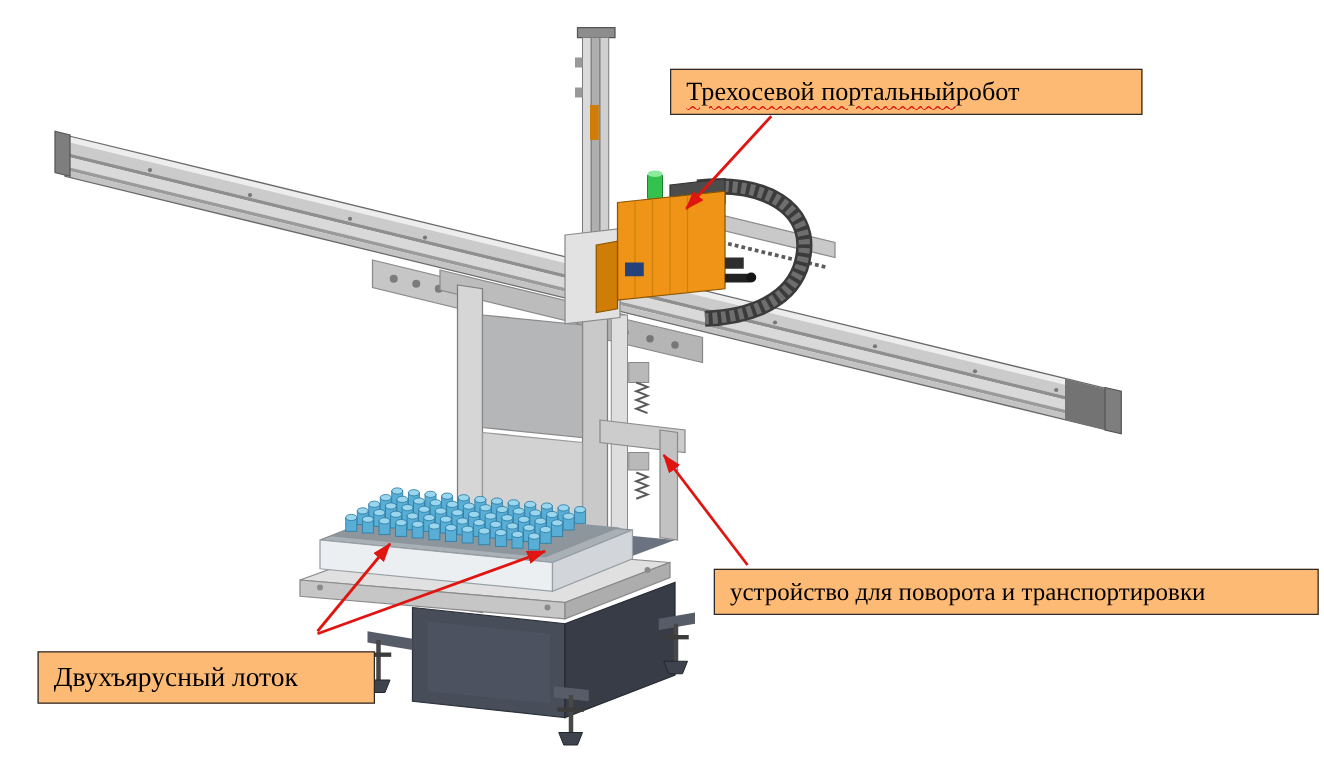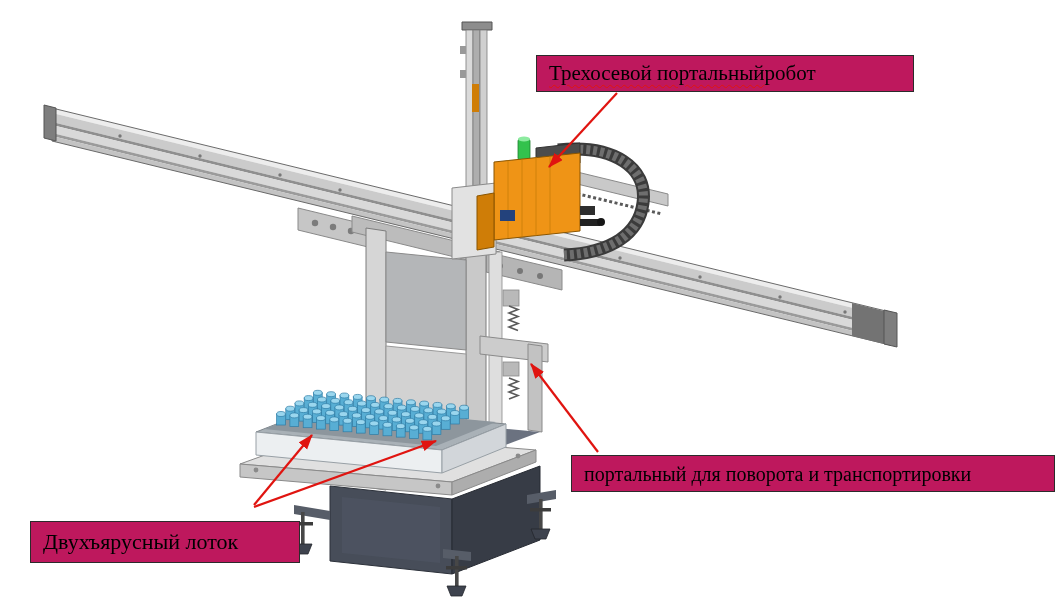--- a/index.html
+++ b/index.html
@@ -2,21 +2,21 @@
 <html style="--arrow_red: #e01410; --carriage_orange: #ef9416; --carriage_orange_dark: #cf7d07; --indicator_green: #33c24d; --vial_blue: #58aed4; --vial_cap_blue: #9ad6ee; --base_dark: #474d59;"><head>
 <meta charset="utf-8">
 <style>
   html,body{margin:0;padding:0;background:#fff;}
   .stage{
     position:relative;width:1059px;height:616px;background:#fff;
     overflow:hidden;font-family:"Liberation Serif", serif;color:#000;
   }
   .machine-svg{position:absolute;left:0;top:0;}
   .callout{
-    position:absolute;background:#be185d;border:1.4px solid #2b2b2b;
+    position:absolute;background:#fdba74;border:1.4px solid #2b2b2b;
     display:flex;align-items:center;padding:0 12px;box-sizing:border-box;
     white-space:nowrap;line-height:1.1;
   }
   .callout-robot{left:536px;top:55px;width:378px;height:37px;font-size:21px;}
   .callout-transport{left:571px;top:455px;width:484px;height:37px;font-size:20px;}
   .callout-tray{left:30px;top:521px;width:270px;height:42px;font-size:22px;}
   .wavy{
     text-decoration:underline;text-decoration-style:wavy;
     text-decoration-color:var(--arrow_red);text-decoration-thickness:1px;
     text-underline-offset:4px;
@@ -301,20 +301,20 @@
       <line class="arrow-line" x1="254" y1="507" x2="436" y2="441" marker-end="url(#arrhead)"></line>
     </g>
   </svg>
 
   <div class="callout callout-robot">
     <span class="wavy">Трехосевой портальный</span>
       <span> робот</span>
   </div>
 
   <div class="callout callout-transport">
-    <span>портальный для поворота и транспортировки</span>
+    <span>устройство для поворота и транспортировки</span>
   </div>
 
   <div class="callout callout-tray">
     <span>Двухъярусный лоток</span>
   </div>
 
 </div>
 
 </body></html>

